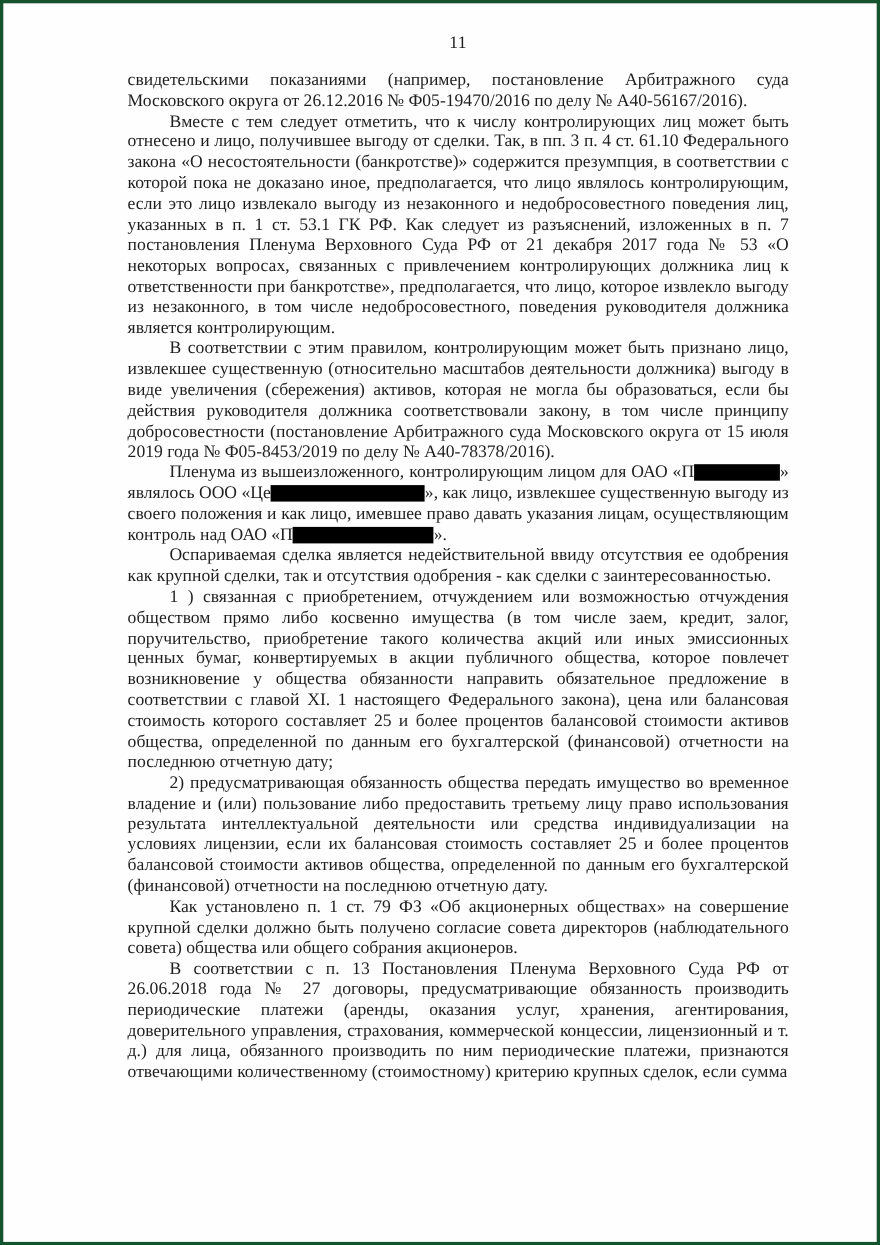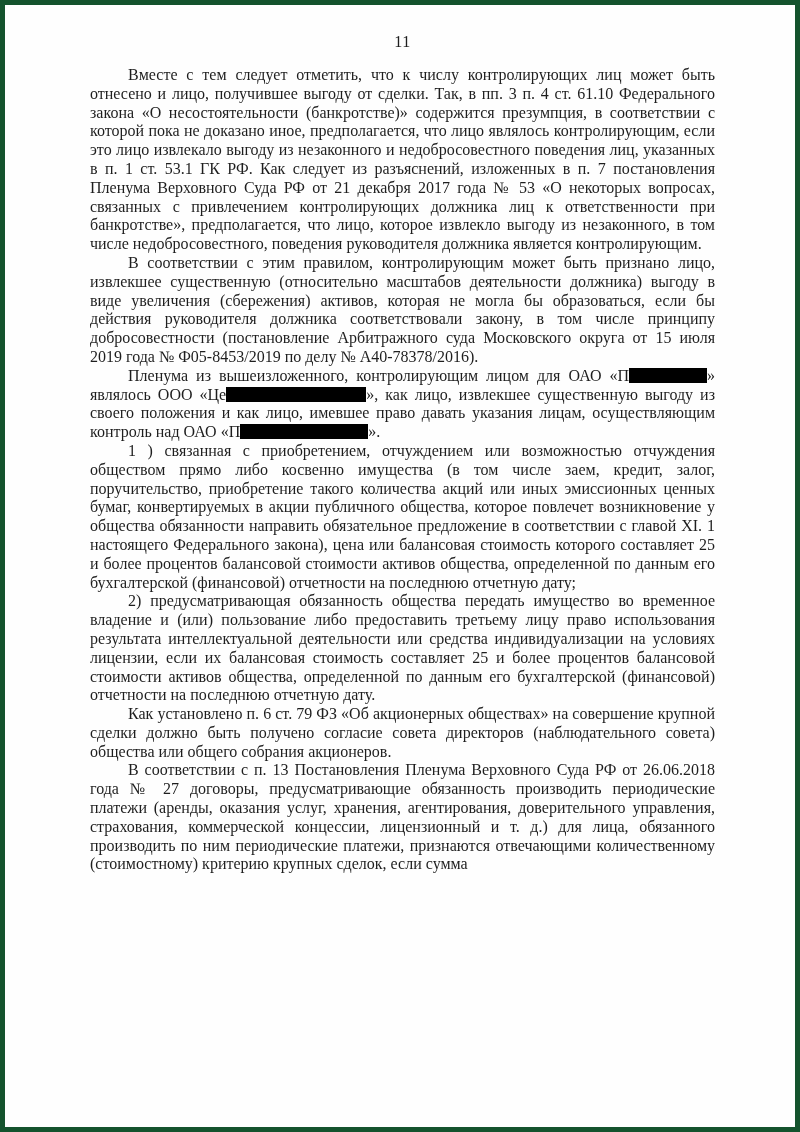--- a/index.html
+++ b/index.html
@@ -5,22 +5,22 @@
   html, body {
     margin: 0;
     padding: 0;
     background: #ffffff;
   }
   .page {
     box-sizing: border-box;
     width: 800px;
     height: 1132px;
     background: #fefefe;
-    border: 5px solid #14532d;
-    padding: 28px 80px 40px 85px;
+    border: 3px solid #14532d;
+    padding: 28px 80px 40px 113px;
     font-family: "Liberation Serif", "DejaVu Serif", serif;
     color: #1e1e1e;
     overflow: hidden;
   }
   .page-number {
     text-align: center;
     font-size: 16px;
     margin: 0 0 15px 0;
     letter-spacing: 0.5px;
   }
@@ -47,30 +47,32 @@
   .redact.r2 { width: 140px; }
   .redact.r3 { width: 128px; }
 </style>
 </head>
 <body>
 
 <div class="page">
   <div class="page-number">11</div>
 
   <div class="text-body">
+    <p class="para no-indent">свидетельскими показаниями (например, постановление Арбитражного суда Московского округа от 26.12.2016 № Ф05-19470/2016 по делу № А40-56167/2016).</p>
 
     <p class="para">Вместе с тем следует отметить, что к числу контролирующих лиц может быть отнесено и лицо, получившее выгоду от сделки. Так, в пп. 3 п. 4 ст. 61.10 Федерального закона «О несостоятельности (банкротстве)» содержится презумпция, в соответствии с которой пока не доказано иное, предполагается, что лицо являлось контролирующим, если это лицо извлекало выгоду из незаконного и недобросовестного поведения лиц, указанных в п. 1 ст. 53.1 ГК РФ. Как следует из разъяснений, изложенных в п. 7 постановления Пленума Верховного Суда РФ от 21 декабря 2017 года № 53 «О некоторых вопросах, связанных с привлечением контролирующих должника лиц к ответственности при банкротстве», предполагается, что лицо, которое извлекло выгоду из незаконного, в том числе недобросовестного, поведения руководителя должника является контролирующим.</p>
 
     <p class="para">В соответствии с этим правилом, контролирующим может быть признано лицо, извлекшее существенную (относительно масштабов деятельности должника) выгоду в виде увеличения (сбережения) активов, которая не могла бы образоваться, если бы действия руководителя должника соответствовали закону, в том числе принципу добросовестности (постановление Арбитражного суда Московского округа от 15 июля 2019 года № Ф05-8453/2019 по делу № А40-78378/2016).</p>
 
     <p class="para"><span>Пленума из вышеизложенного, контролирующим лицом для ОАО «П</span><span class="redact r1"></span><span>» являлось ООО «Це</span><span class="redact r2"></span><span>», как лицо, извлекшее существенную выгоду из своего положения и как лицо, имевшее право давать указания лицам, осуществляющим контроль над ОАО «П</span><span class="redact r3"></span><span>».</span></p>
 
+    <p class="para">Оспариваемая сделка является недействительной ввиду отсутствия ее одобрения как крупной сделки, так и отсутствия одобрения - как сделки с заинтересованностью.</p>
 
 
     <p class="para">1 ) связанная с приобретением, отчуждением или возможностью отчуждения обществом прямо либо косвенно имущества (в том числе заем, кредит, залог, поручительство, приобретение такого количества акций или иных эмиссионных ценных бумаг, конвертируемых в акции публичного общества, которое повлечет возникновение у общества обязанности направить обязательное предложение в соответствии с главой XI. 1 настоящего Федерального закона), цена или балансовая стоимость которого составляет 25 и более процентов балансовой стоимости активов общества, определенной по данным его бухгалтерской (финансовой) отчетности на последнюю отчетную дату;</p>
 
     <p class="para">2) предусматривающая обязанность общества передать имущество во временное владение и (или) пользование либо предоставить третьему лицу право использования результата интеллектуальной деятельности или средства индивидуализации на условиях лицензии, если их балансовая стоимость составляет 25 и более процентов балансовой стоимости активов общества, определенной по данным его бухгалтерской (финансовой) отчетности на последнюю отчетную дату.</p>
 
-    <p class="para">Как установлено п. 6 ст. 79 ФЗ «Об акционерных обществах» на совершение крупной сделки должно быть получено согласие совета директоров (наблюдательного совета) общества или общего собрания акционеров.</p>
+    <p class="para">Как установлено п. 1 ст. 79 ФЗ «Об акционерных обществах» на совершение крупной сделки должно быть получено согласие совета директоров (наблюдательного совета) общества или общего собрания акционеров.</p>
 
     <p class="para">В соответствии с п. 13 Постановления Пленума Верховного Суда РФ от 26.06.2018 года № 27 договоры, предусматривающие обязанность производить периодические платежи (аренды, оказания услуг, хранения, агентирования, доверительного управления, страхования, коммерческой концессии, лицензионный и т. д.) для лица, обязанного производить по ним периодические платежи, признаются отвечающими количественному (стоимостному) критерию крупных сделок, если сумма</p>
   </div>
 </div>
 
 </body></html>

